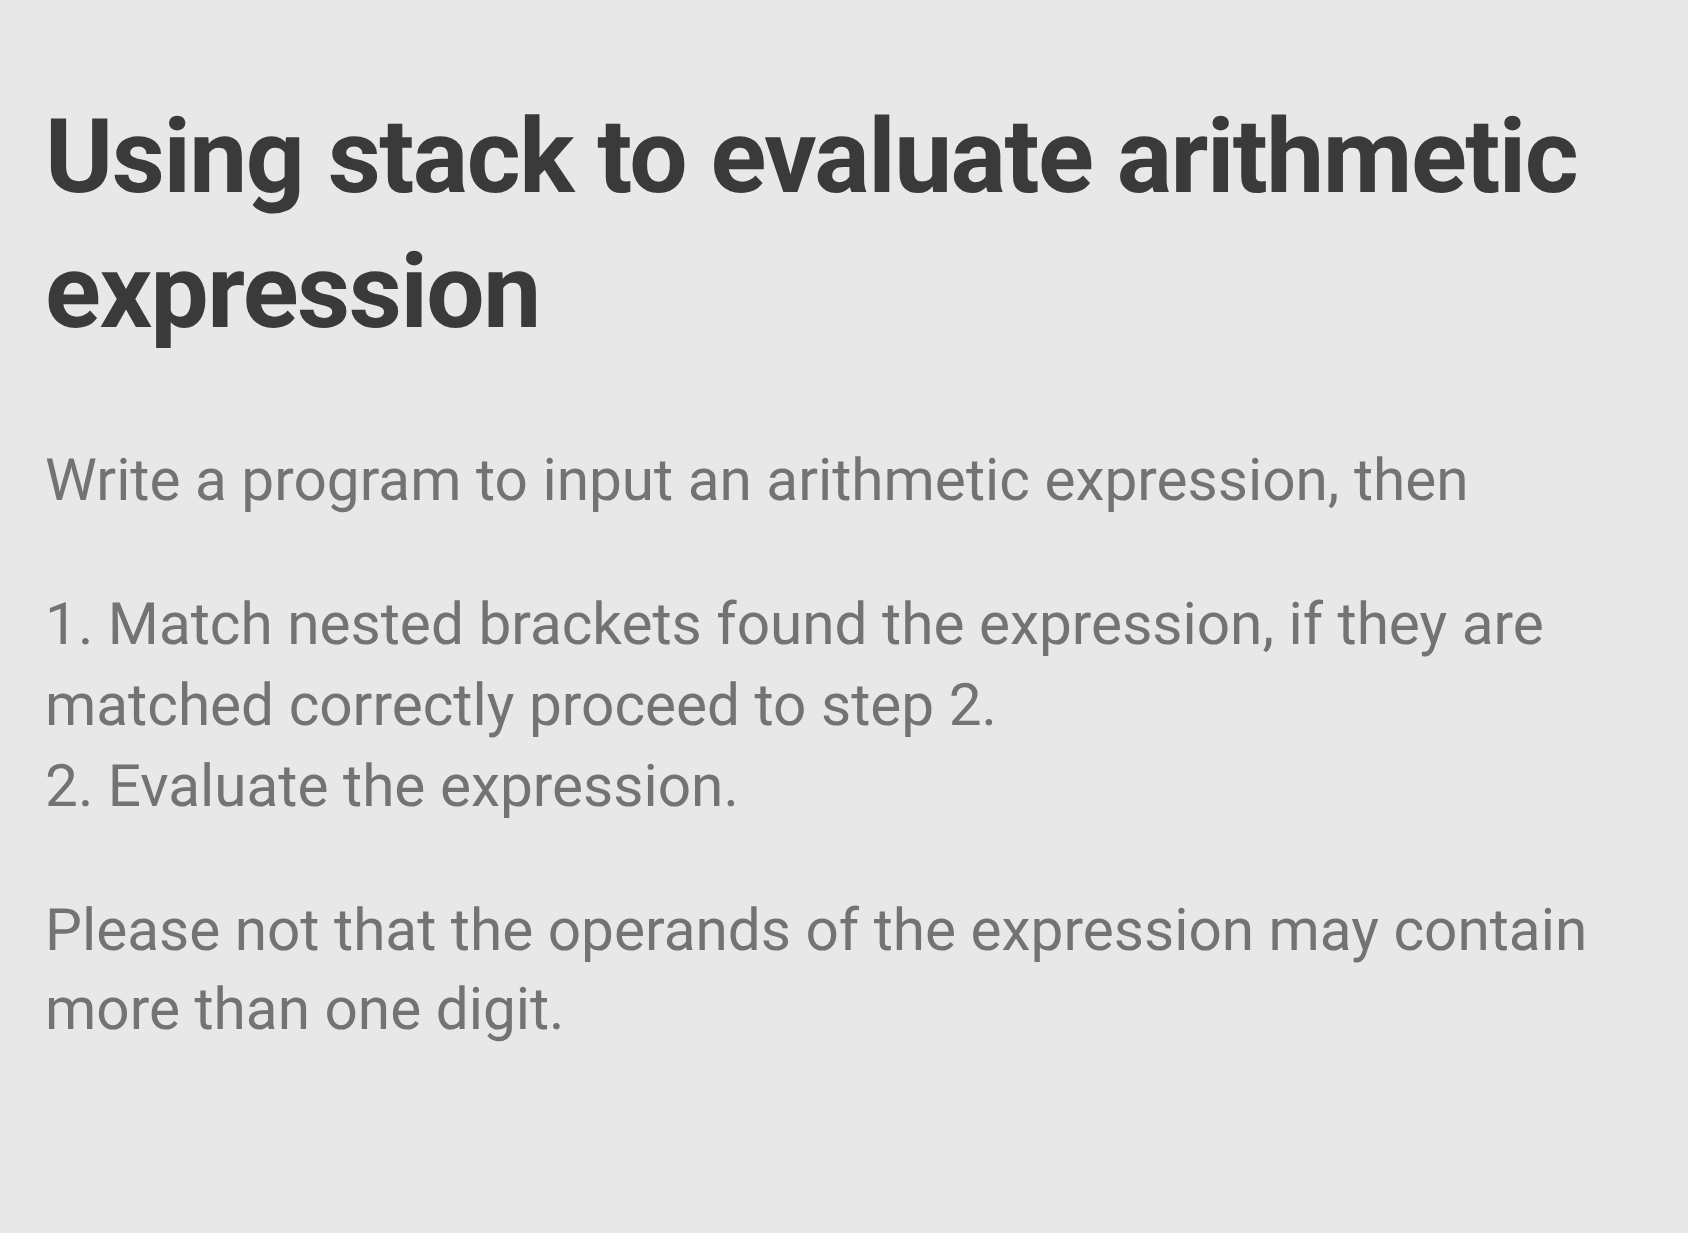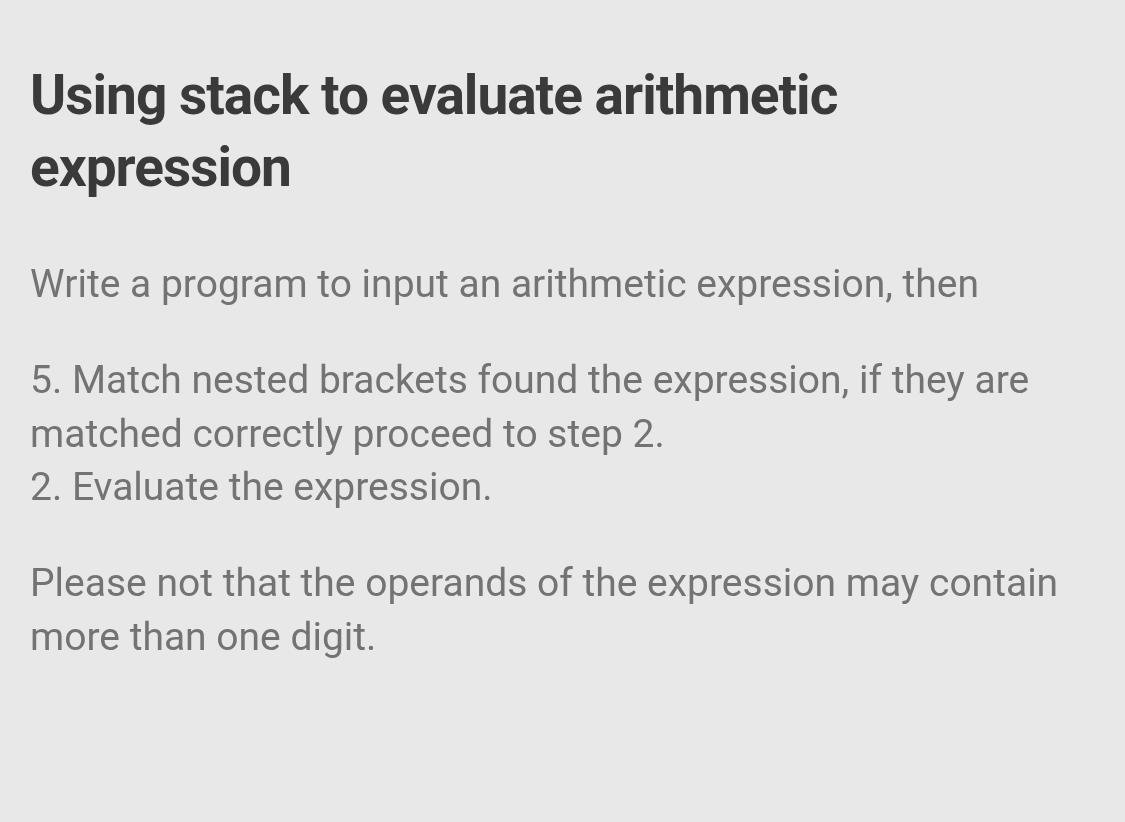--- a/index.html
+++ b/index.html
@@ -9,21 +9,21 @@
     }
     body {
       width: 1125px;
       height: 822px;
       background-color: #e8e8e8;
       font-family: -apple-system, BlinkMacSystemFont, "Segoe UI", Roboto, Helvetica, Arial, sans-serif;
       padding: 60px 30px 30px 30px;
       color: #3a3a3a;
     }
     h1 {
-      font-size: 55px;
+      font-size: 69px;
       font-weight: 700;
       line-height: 1.3;
       color: #3a3a3a;
       margin-bottom: 55px;
       letter-spacing: -1px;
     }
     p {
       font-size: 39px;
       font-weight: 400;
       line-height: 1.38;
@@ -32,15 +32,15 @@
     }
     p:last-child {
       margin-bottom: 0;
     }
   </style>
 </head>
 <body>
 
 <h1>Using stack to evaluate arithmetic expression</h1>
 <p>Write a program to input an arithmetic expression, then</p>
-<p style="white-space: pre-line;">5. Match nested brackets found the expression, if they are matched correctly proceed to step 2.
+<p style="white-space: pre-line;">1. Match nested brackets found the expression, if they are matched correctly proceed to step 2.
 2. Evaluate the expression.</p>
 <p>Please not that the operands of the expression may contain more than one digit.</p>
 
 </body></html>

